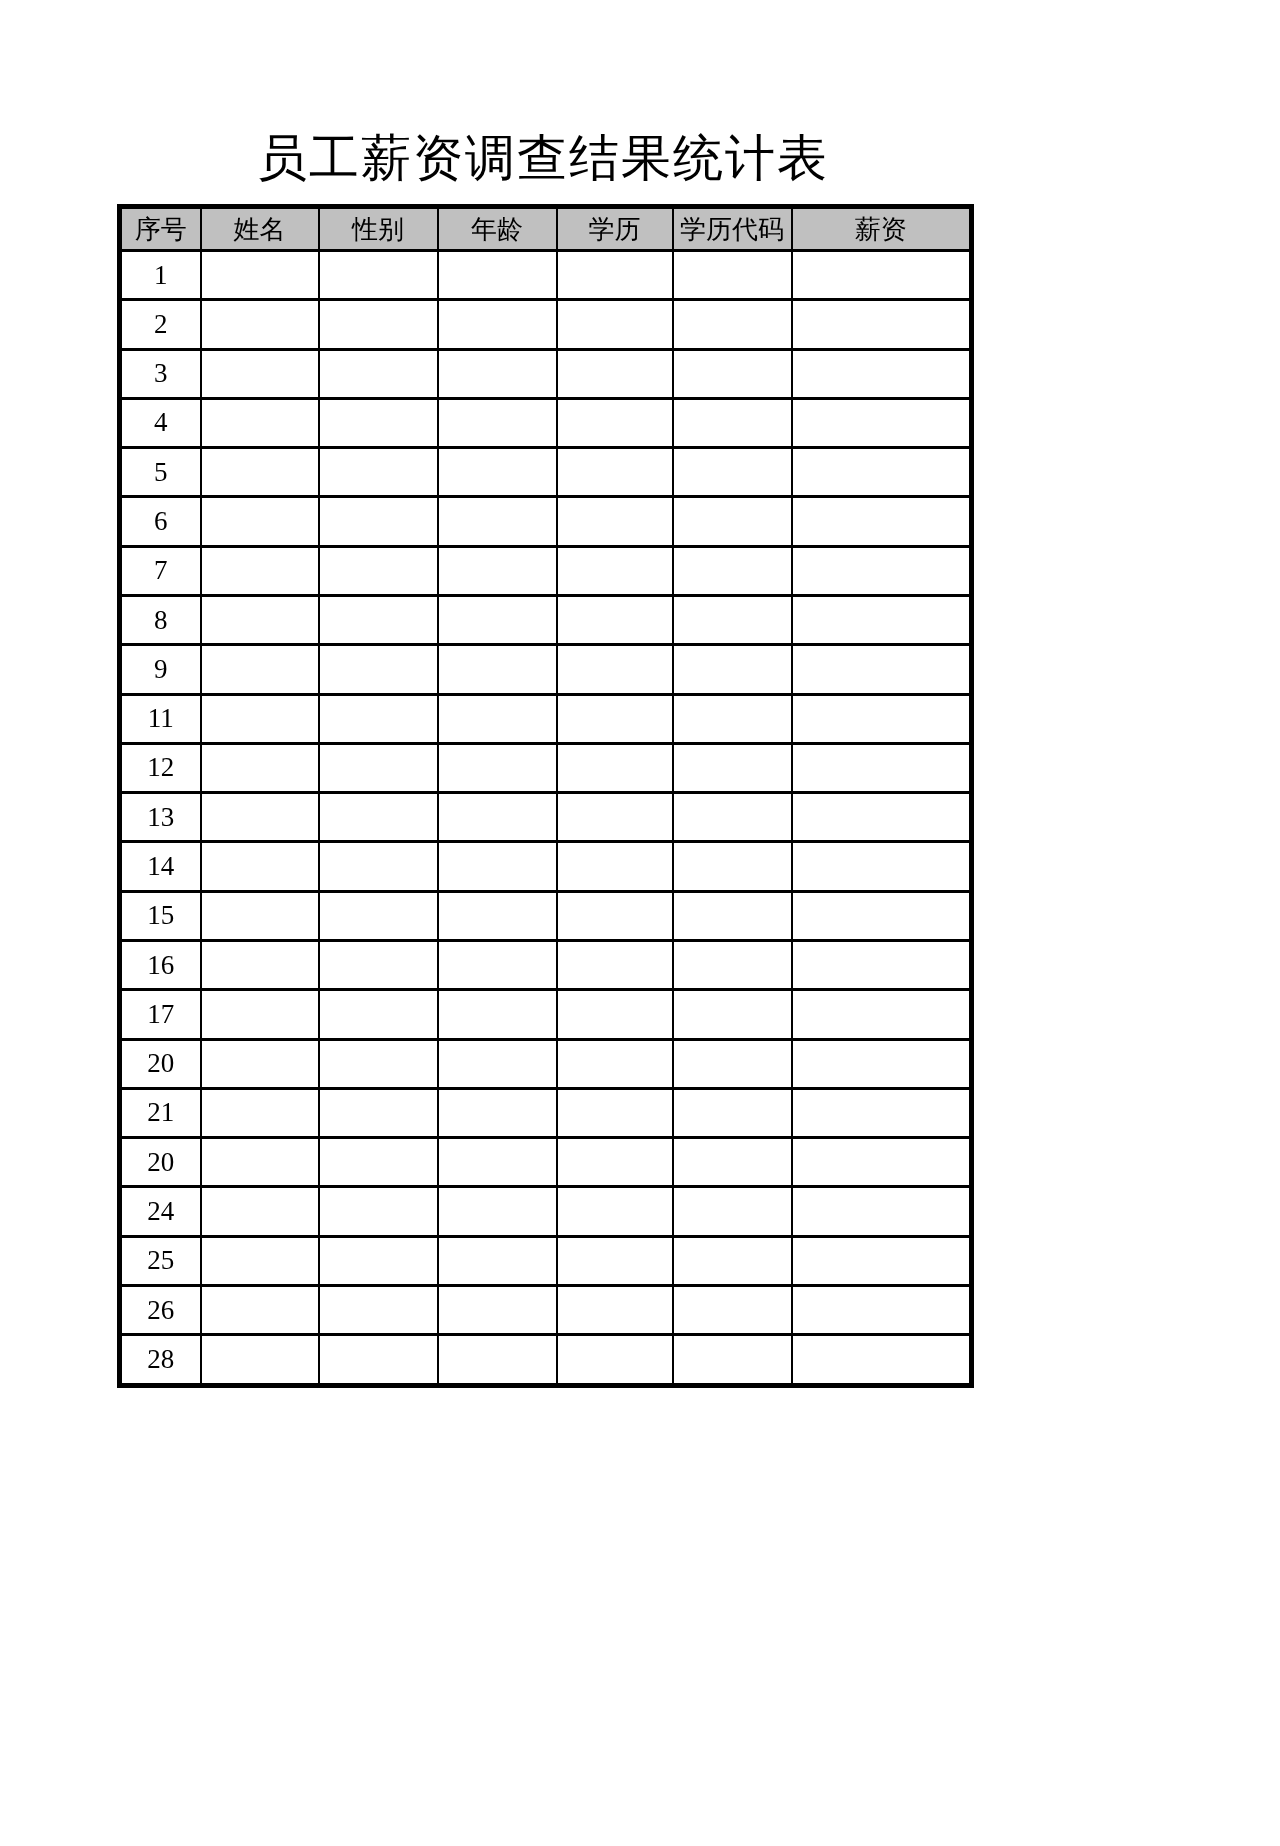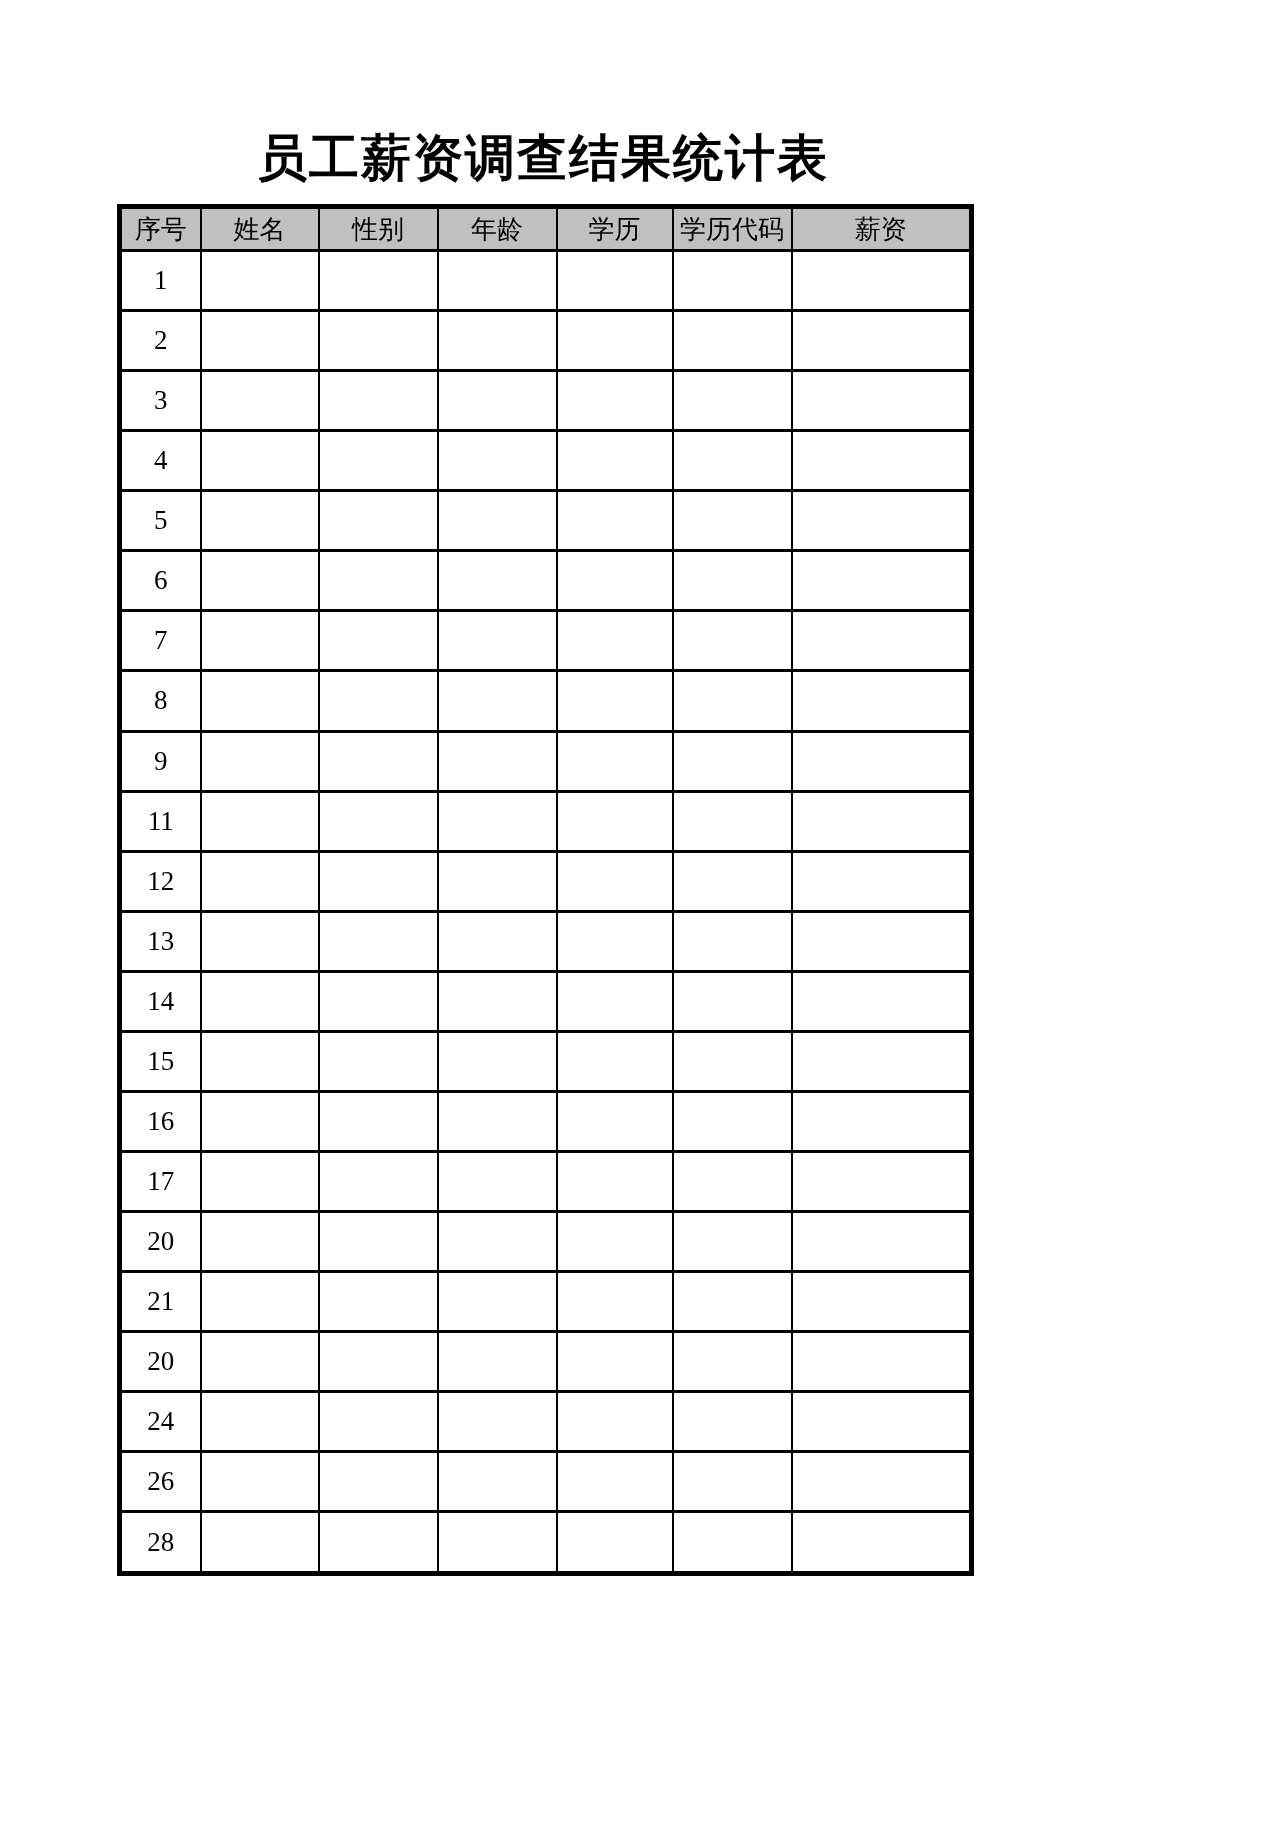--- a/index.html
+++ b/index.html
@@ -19,28 +19,28 @@
   }
   .page{position:absolute;inset:0;}
   .title{
     position:absolute;
     left:117px;top:128px;
     width:852px;
     margin:0;
     text-align:center;
     font-size:50px;
     line-height:1.2;
-    font-weight:bold;
+    font-weight:normal;
     letter-spacing:2px;
     white-space:nowrap;
   }
   table.survey{
     position:absolute;
     left:117px;top:204px;
-    width:852px;height:1372px;
+    width:852px;height:1184px;
     border-collapse:collapse;
     table-layout:fixed;
     border:5px solid var(--border-color);
   }
   table.survey th,
   table.survey td{
     border-top:3px solid var(--border-color);
     border-bottom:3px solid var(--border-color);
     border-left:2px solid var(--border-color);
     border-right:2px solid var(--border-color);
@@ -264,20 +264,29 @@
         <tr>
           <td>24</td>
           <td></td>
           <td></td>
           <td></td>
           <td></td>
           <td></td>
           <td></td>
         </tr>
         <tr>
+          <td>25</td>
+          <td></td>
+          <td></td>
+          <td></td>
+          <td></td>
+          <td></td>
+          <td></td>
+        </tr>
+        <tr>
           <td>26</td>
           <td></td>
           <td></td>
           <td></td>
           <td></td>
           <td></td>
           <td></td>
         </tr>
         <tr>
           <td>28</td>

